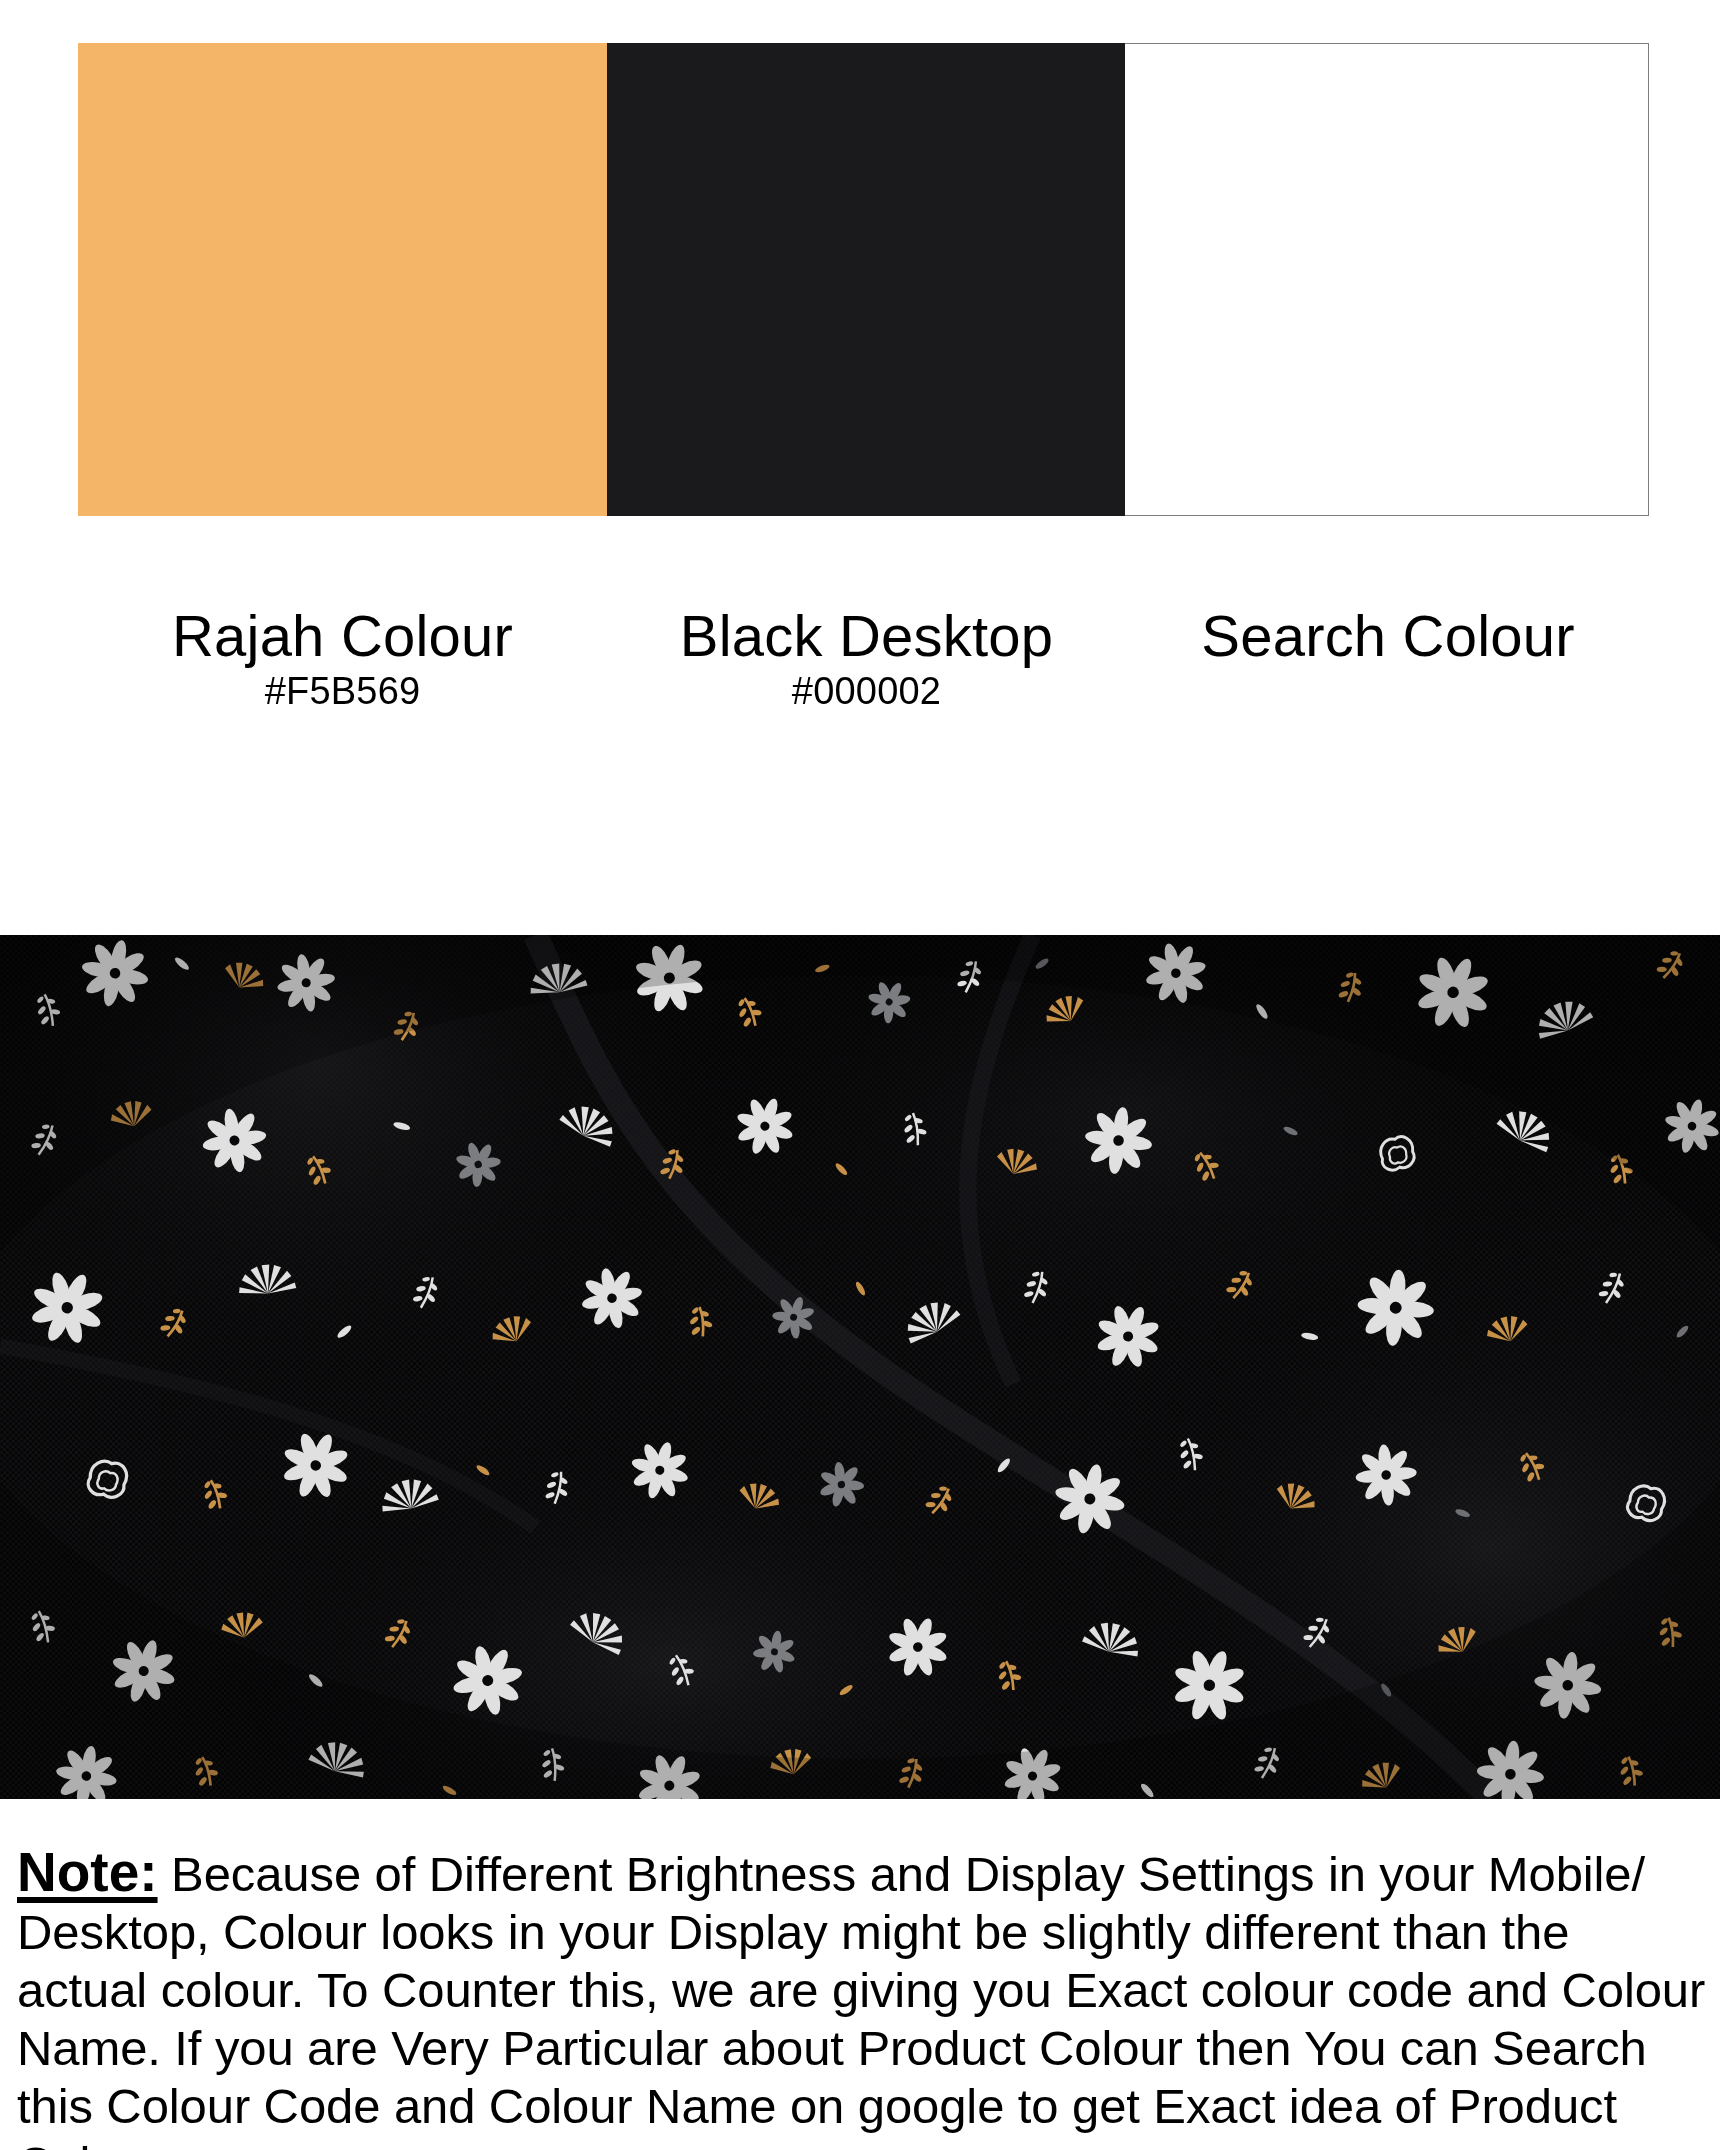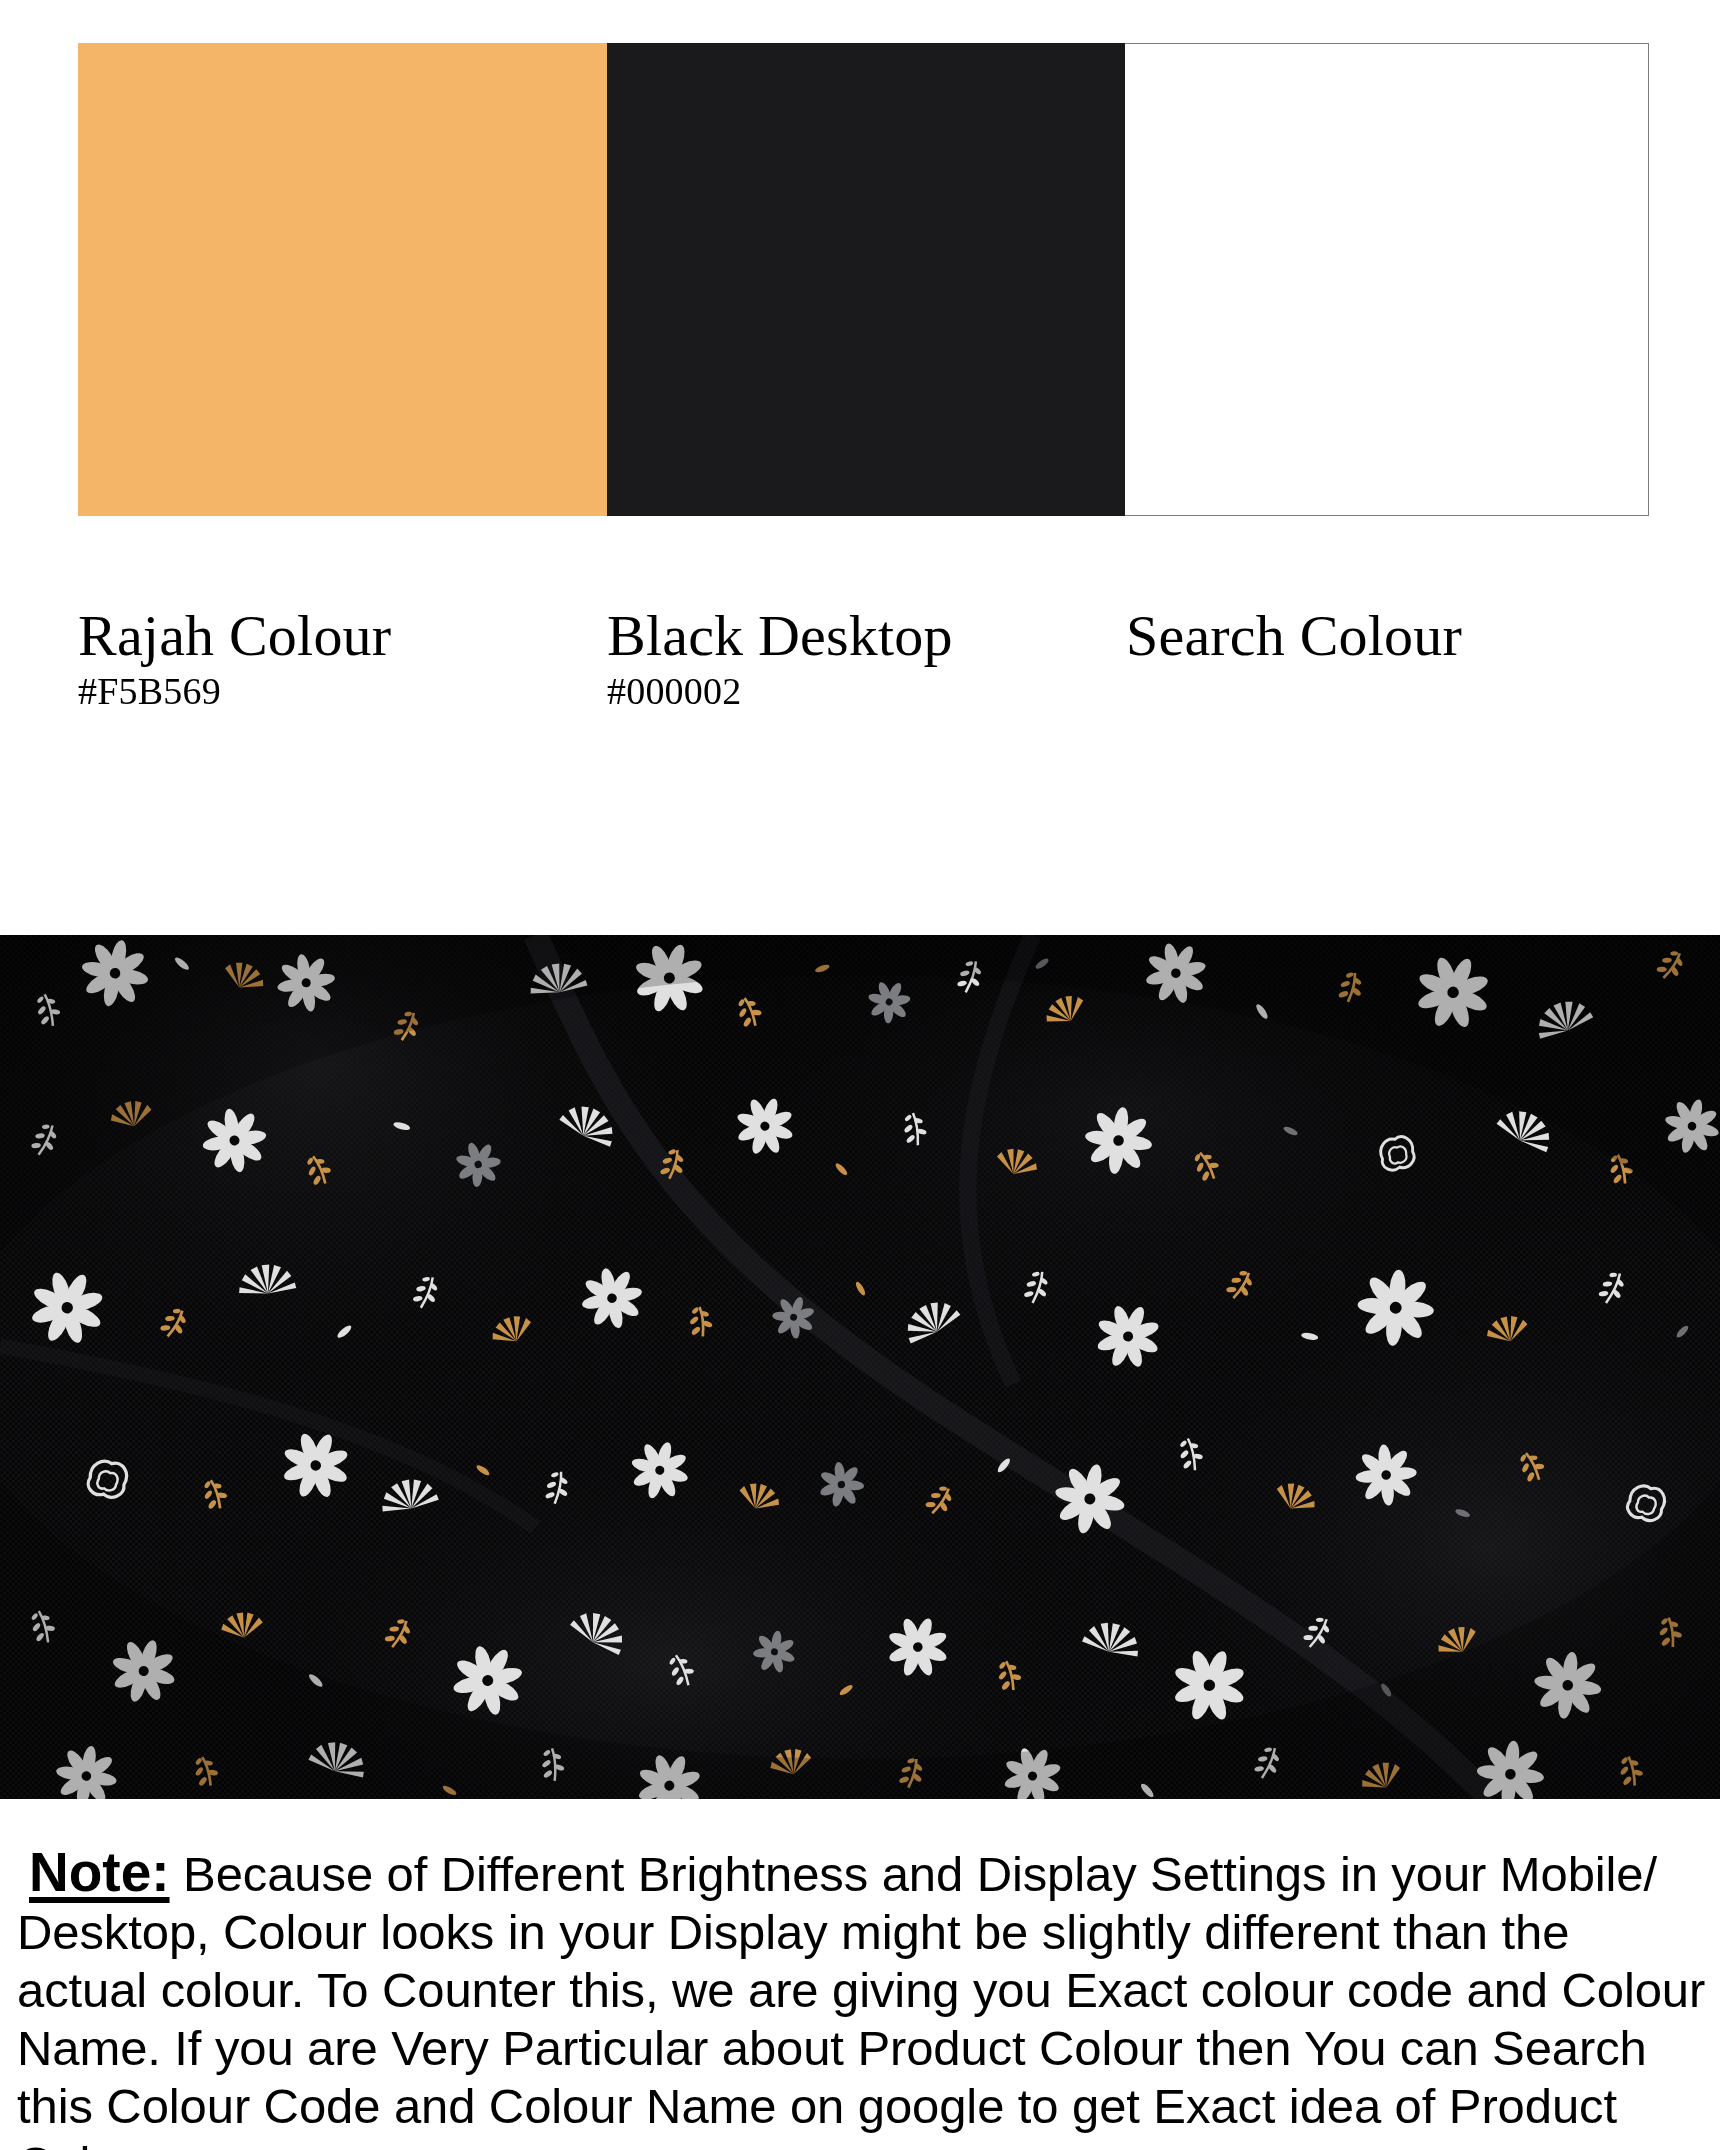--- a/index.html
+++ b/index.html
@@ -45,22 +45,22 @@
     position: absolute;
     left: 78px;
     top: 602px;
     width: 1571px;
     height: 153px;
     display: flex;
     flex-direction: row;
   }
   .label-col {
     flex: 1 1 0;
+    text-align: center;
     line-height: 1.16;
-    font-family: Liberation Serif, serif;
   }
   .label-col .colour-name {
     display: block;
     font-size: 58px;
     font-weight: 400;
     letter-spacing: 0.2px;
     white-space: nowrap;
   }
   .label-col .colour-code {
     display: block;
@@ -97,21 +97,20 @@
     text-align: left;
     letter-spacing: -0.1px;
   }
   .note-label {
     font-size: 55px;
     font-weight: 700;
     text-decoration: underline;
     text-decoration-thickness: 5.7px;
     text-underline-offset: 5.7px;
     letter-spacing: 0;
-    margin-left: 12px;
   }
 </style>
 </head>
 <body>
 
 <div class="swatch-strip">
   <div class="swatch swatch-rajah" style="background:#F5B569;"></div>
   <div class="swatch swatch-black" style="background:#1a1a1c;"></div>
   <div class="swatch swatch-white" style="background:#FFFFFF;"></div>
 </div>

